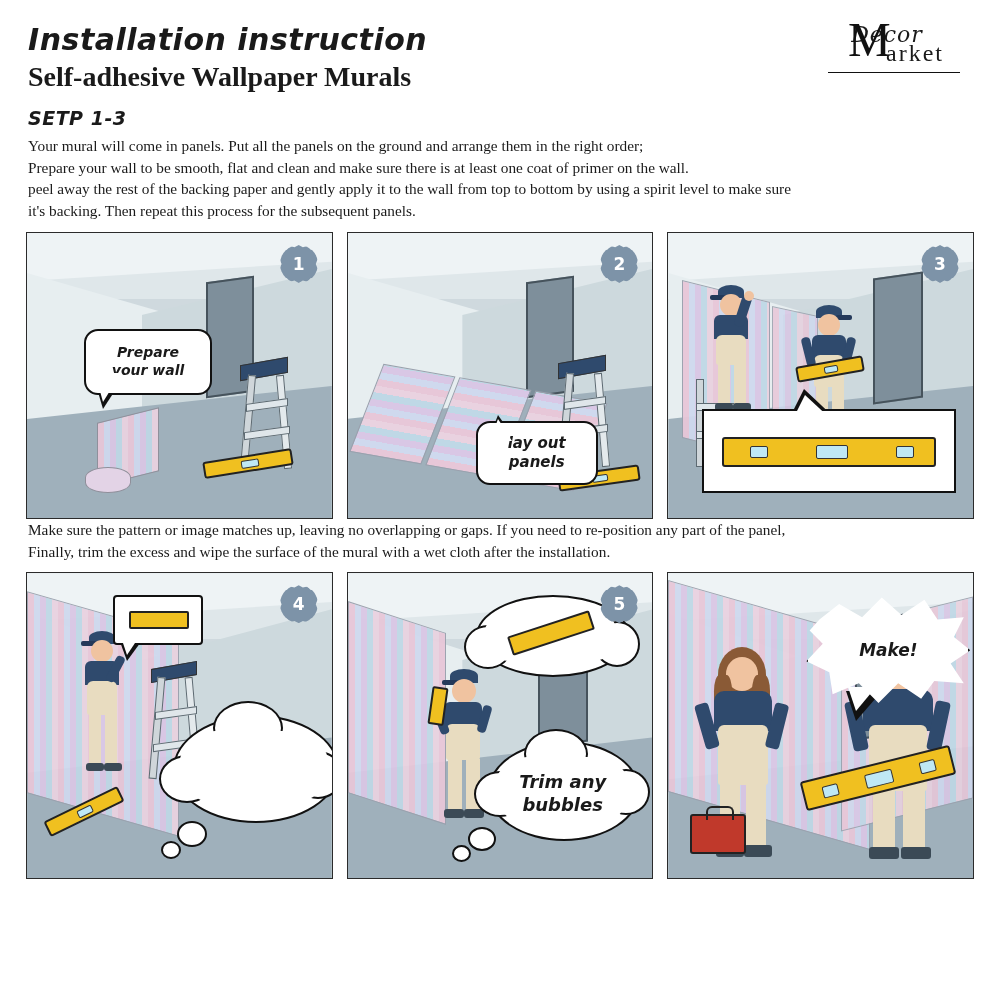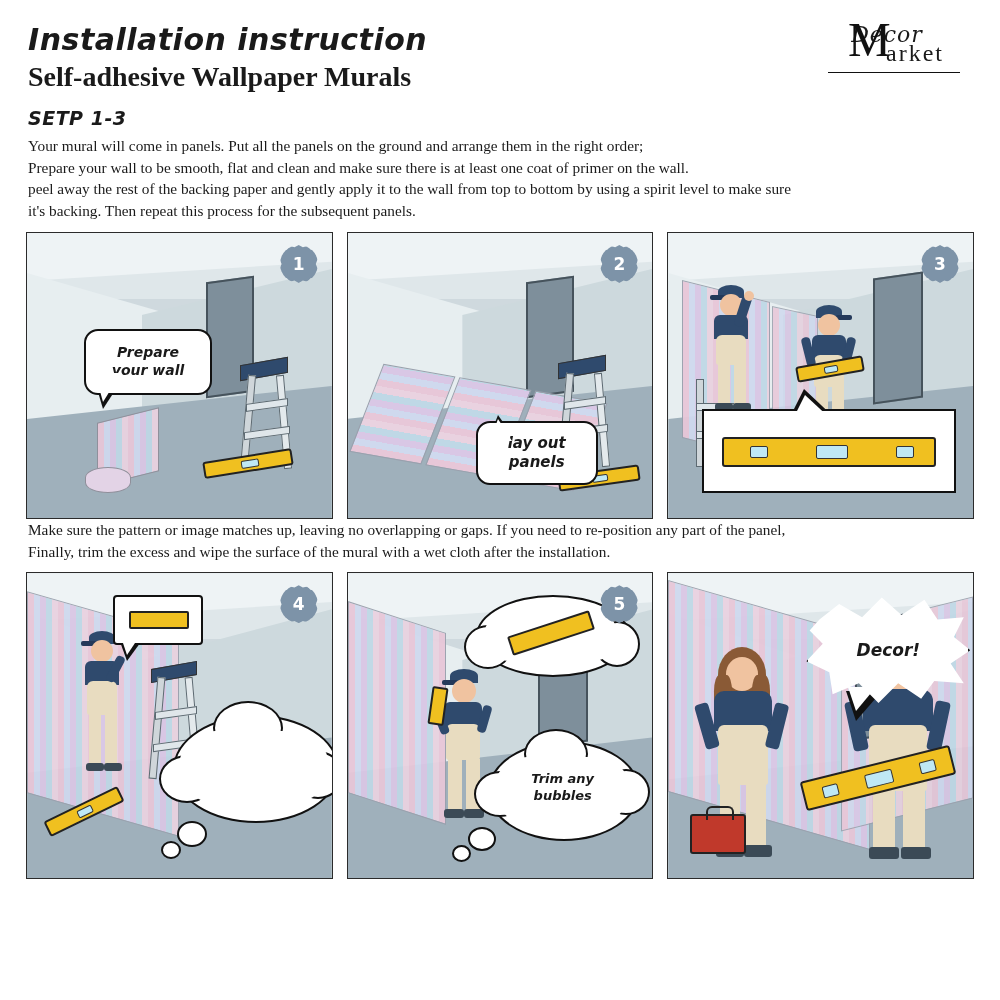--- a/index.html
+++ b/index.html
@@ -401,21 +401,21 @@
       <div style="position:absolute;left:136px;top:38px;width:134px;height:50px;background:#fff;z-index:36;border-radius:30px;"></div>
       <div class="knife" style="left:160px;top:50px;width:82px;height:16px;transform:rotate(-18deg);z-index:38;"></div>
 
       <div class="cloud" style="left:140px;top:168px;width:148px;height:96px;"></div>
       <div class="cloud" style="left:126px;top:198px;width:48px;height:42px;"></div>
       <div class="cloud" style="left:254px;top:196px;width:44px;height:42px;"></div>
       <div class="cloud" style="left:176px;top:156px;width:60px;height:46px;"></div>
       <div class="cloud" style="left:120px;top:254px;width:24px;height:20px;"></div>
       <div class="cloud" style="left:104px;top:272px;width:15px;height:13px;"></div>
       <div style="position:absolute;left:146px;top:184px;width:136px;height:66px;background:#fff;z-index:36;border-radius:36px;"></div>
-      <div class="cloudtxt" style="left:150px;top:198px;width:130px;font-size:13px;">
+      <div class="cloudtxt" style="left:150px;top:198px;width:130px;font-size:18px;">
         <div>Trim any</div>
         <div>bubbles</div>
       </div>
     </div>
 
     <div class="panel">
       <div class="room">
         <div class="ceil"></div>
           <div class="ceil2"></div>
         <div class="wallL" style="height:230px;"></div>
@@ -457,19 +457,19 @@
         <div class="shoe" style="left:22px;top:208px;width:30px;height:12px;"></div>
         <div class="shoe" style="left:54px;top:208px;width:30px;height:12px;"></div>
       </div>
       <div class="level" style="right:18px;top:190px;width:150px;height:26px;transform:rotate(-14deg);z-index:33;">
         <div class="vial" style="left:62px;top:7px;width:26px;height:12px;"></div>
         <div class="vial" style="left:18px;top:8px;width:14px;height:10px;"></div>
         <div class="vial" style="left:118px;top:8px;width:14px;height:10px;"></div>
       </div>
 
       <div class="burst" style="left:138px;top:22px;width:160px;height:106px;font-size:17px;">
-        <span>Decor!</span>
+        <span>Make!</span>
       </div>
       <div style="position:absolute;left:178px;top:118px;width:0;height:0;border-left:10px solid transparent;border-right:26px solid transparent;border-top:30px solid #111;z-index:35;"></div>
       <div style="position:absolute;left:180px;top:114px;width:0;height:0;border-left:8px solid transparent;border-right:20px solid transparent;border-top:24px solid #fff;z-index:37;"></div>
     </div>
   </div>
 </div>
 
 </body></html>

